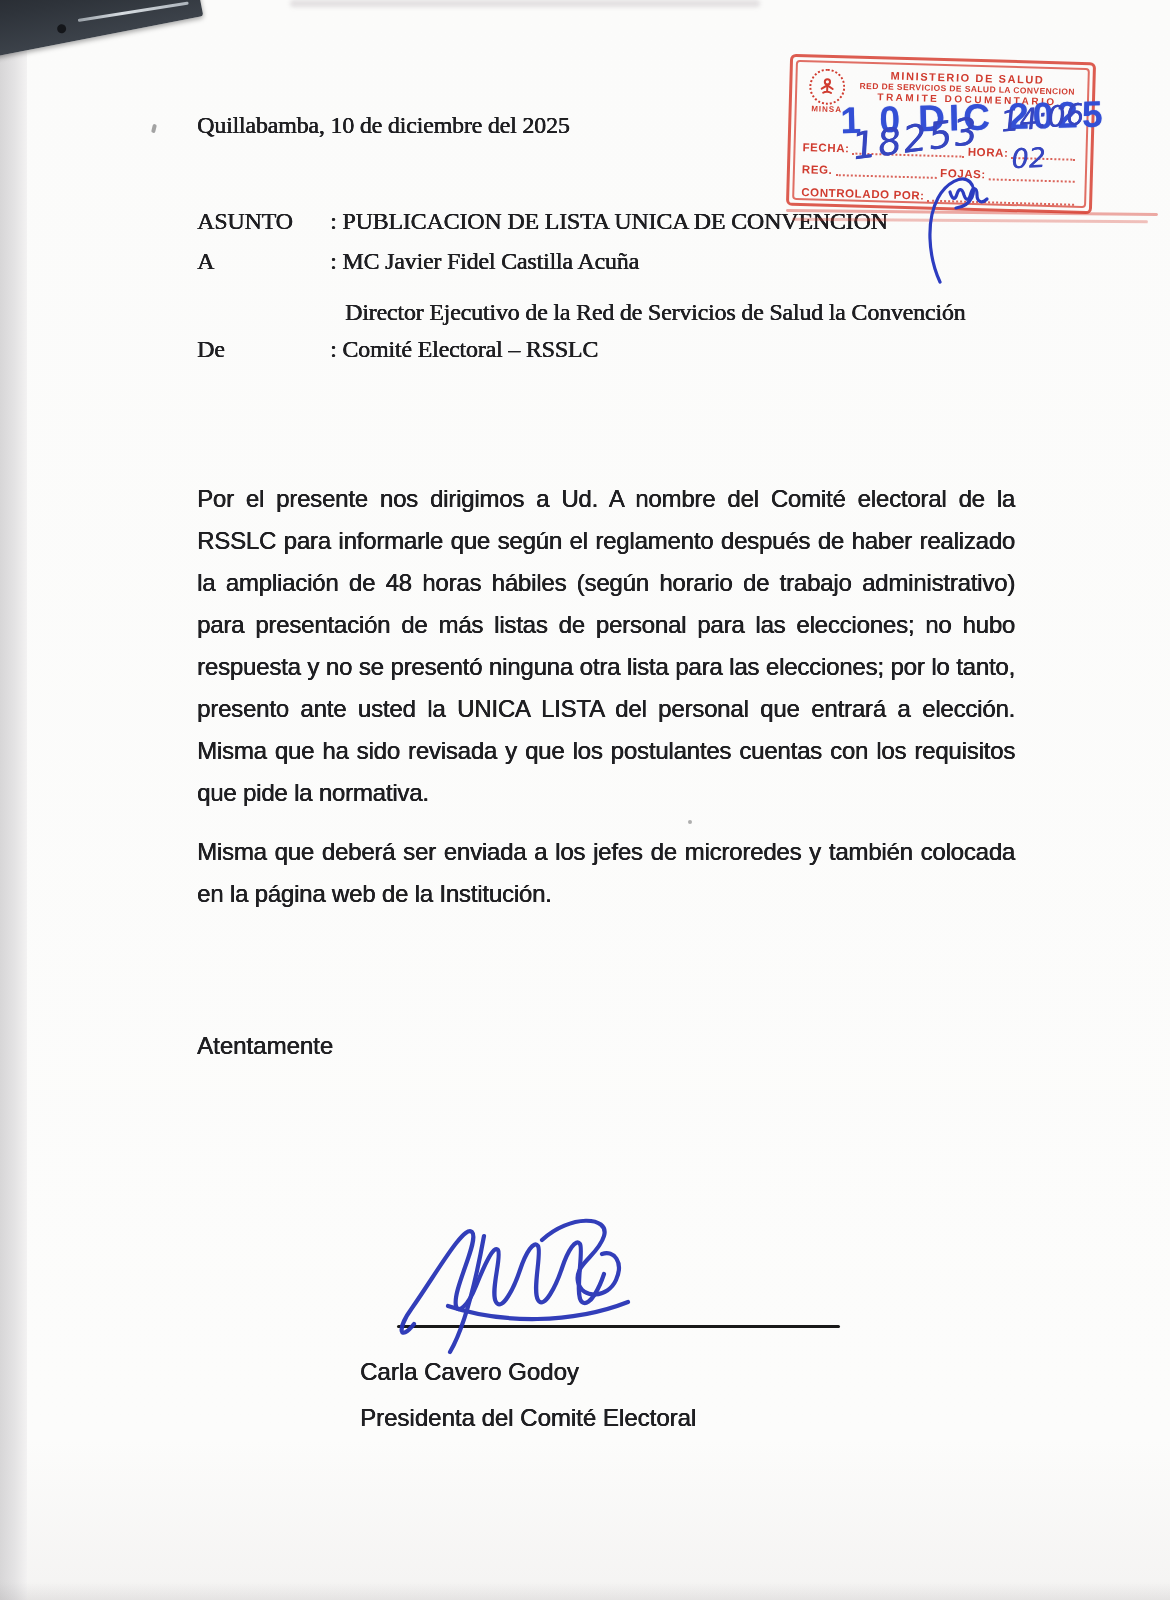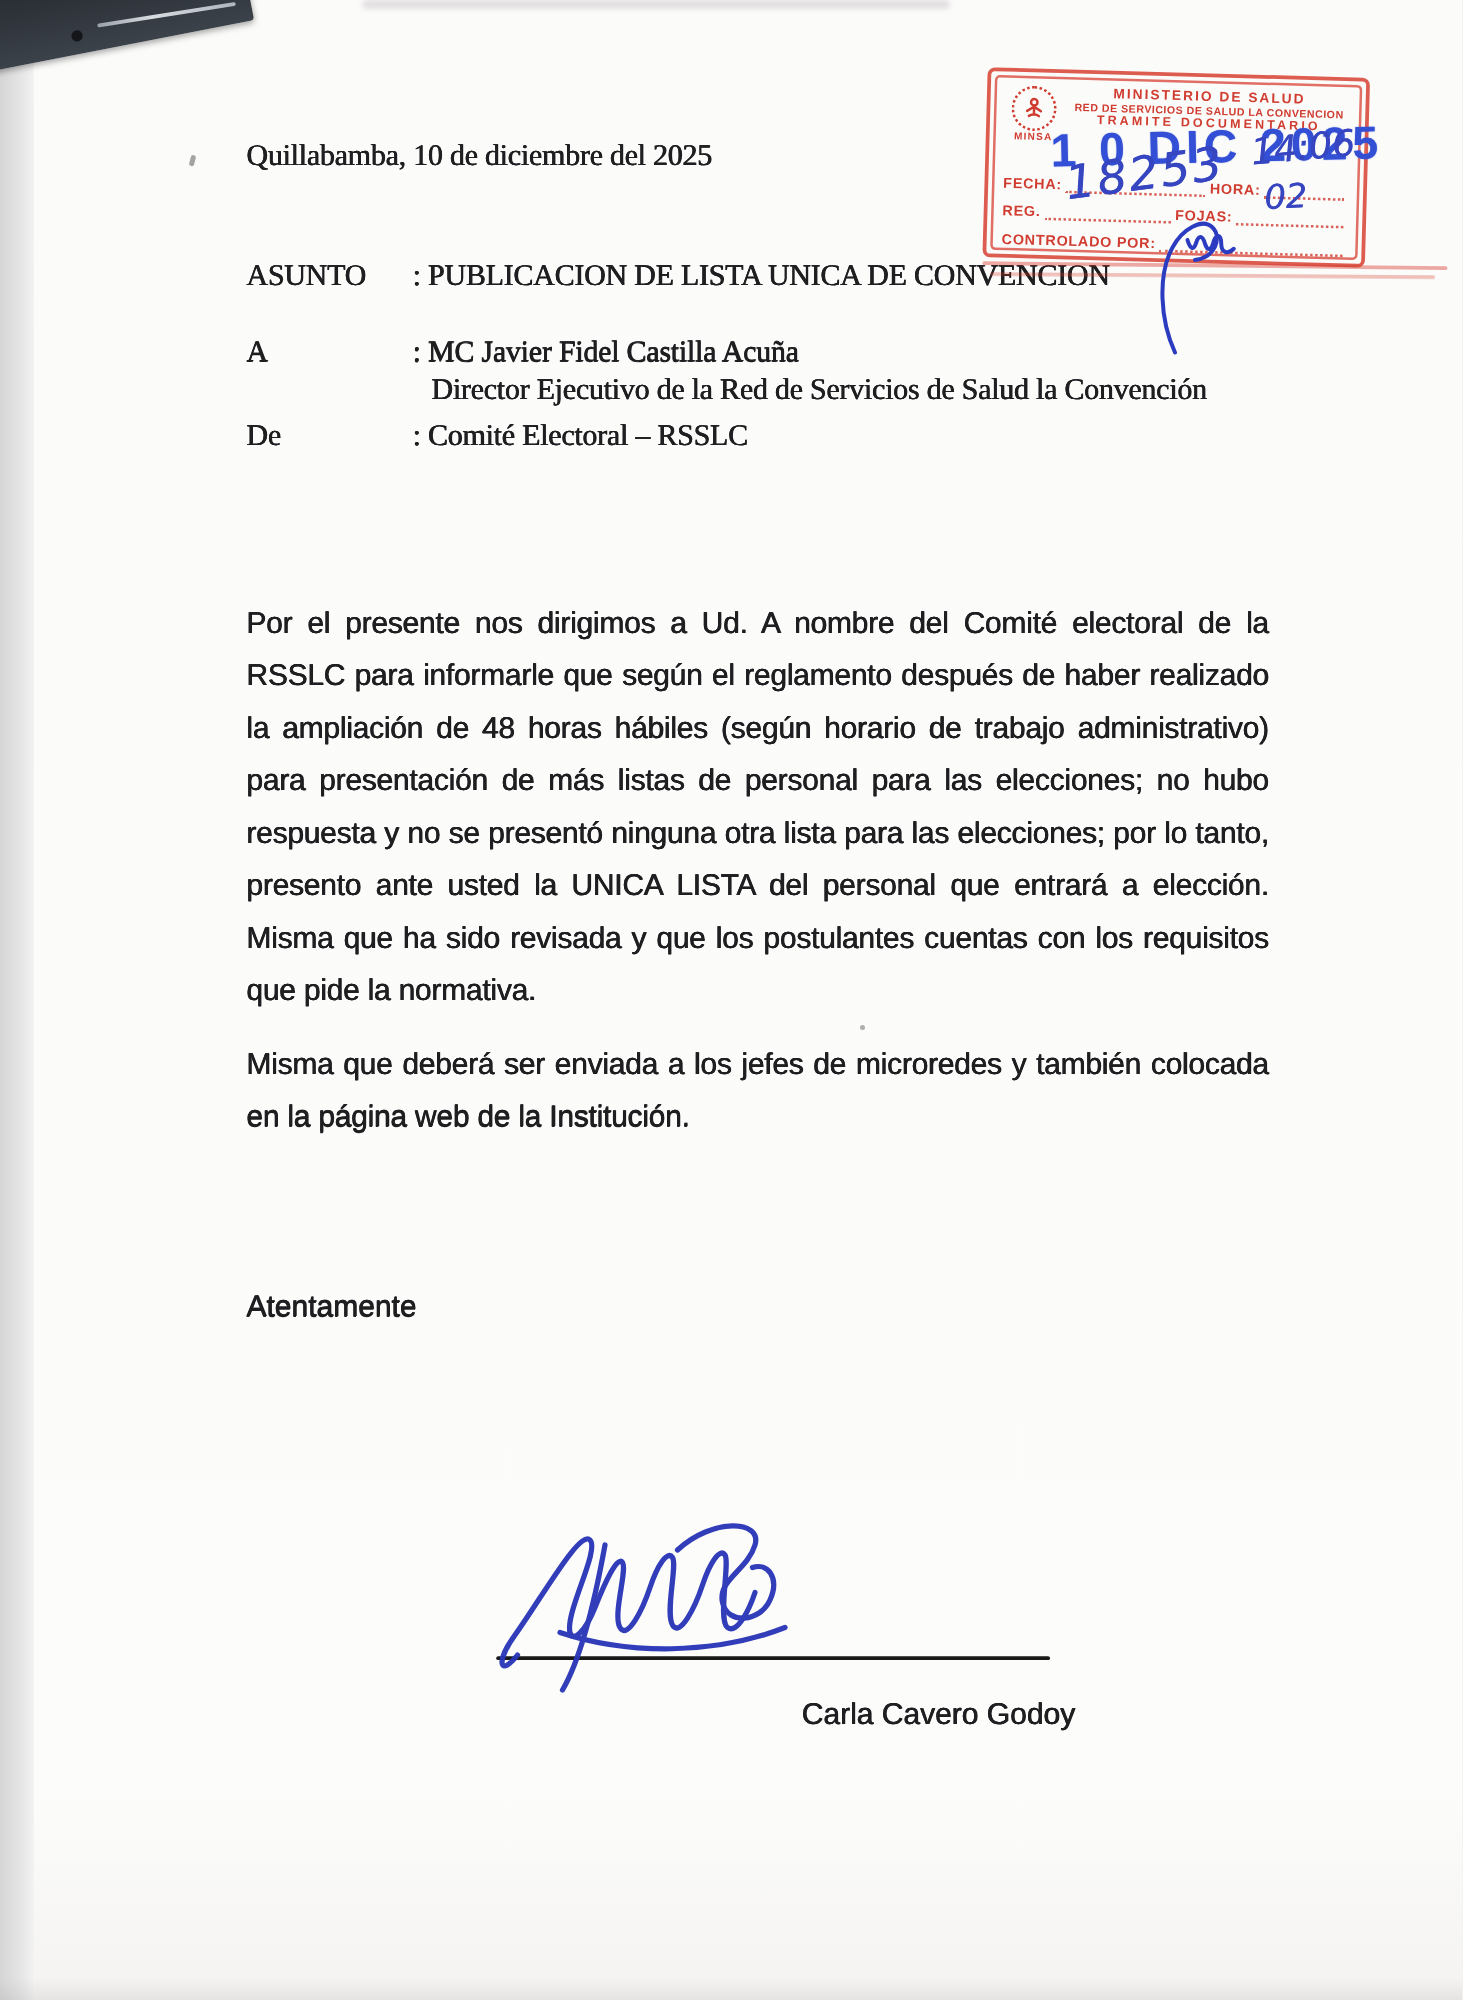--- a/index.html
+++ b/index.html
@@ -53,21 +53,21 @@
     font-size:24px;line-height:42px;letter-spacing:-.2px;
     text-shadow:.45px 0 currentColor,0 .3px currentColor;
   }
   .paragraphs p{margin:0 0 17px;text-align:justify;}
   .closing{position:absolute;left:197px;top:1032px;font-size:24px;
     text-shadow:.55px 0 currentColor,0 .35px currentColor;}
 
   
   .sig-line{position:absolute;left:397px;top:1325px;width:443px;height:3px;background:#191919;border-radius:2px;}
   .signature-svg{position:absolute;left:392px;top:1206px;width:290px;height:152px;}
-  .signer{position:absolute;left:360px;width:500px;text-align:right;font-size:24px;
+  .signer{position:absolute;left:360px;width:500px;text-align:left;font-size:24px;
     text-shadow:.5px 0 currentColor,0 .3px currentColor;}
   .signer-name{top:1358px;}
   .signer-title{top:1404px;}
 
   
   .stamp{
     position:absolute;left:788px;top:58px;width:306px;height:152px;
     transform:rotate(1.6deg);
     border:3.5px solid rgba(214,56,42,.85);border-radius:6px;
     box-sizing:border-box;opacity:.96;
@@ -131,21 +131,21 @@
   </div>
 
   <div class="speck1"></div>
   <div class="speck2"></div>
 
   <div class="txt" style="top:110px">Quillabamba, 10 de diciembre del 2025</div>
 
   <div class="txt" style="top:206px">
     <span class="label-col">ASUNTO</span><span>: PUBLICACION DE LISTA UNICA DE CONVENCION</span>
   </div>
-  <div class="txt" style="top:267px">
+  <div class="txt" style="top:246px">
     <span class="label-col">A</span><span>: MC Javier Fidel Castilla Acuña</span>
   </div>
   <div class="txt" style="left:345px;top:297px">Director Ejecutivo de la Red de Servicios de Salud la Convención</div>
   <div class="txt" style="top:334px">
     <span class="label-col">De</span><span>: Comité Electoral – RSSLC</span>
   </div>
 
   <div class="paragraphs">
     <p>Por el presente nos dirigimos a Ud. A nombre del Comité electoral de la RSSLC para informarle que según el reglamento después de haber realizado la ampliación de 48 horas hábiles (según horario de trabajo administrativo) para presentación de más listas de personal para las elecciones; no hubo respuesta y no se presentó ninguna otra lista para las elecciones; por lo tanto, presento ante usted la UNICA LISTA del personal que entrará a elección. Misma que ha sido revisada y que los postulantes cuentas con los requisitos que pide la normativa.</p>
     <p>Misma que deberá ser enviada a los jefes de microredes y también colocada en la página web de la Institución.</p>
@@ -156,20 +156,21 @@
   <div class="sig-line"></div>
   <svg class="signature-svg" viewBox="0 0 290 152">
     <g fill="none" stroke="#2834b6" stroke-width="4.2" stroke-linecap="round" stroke-linejoin="round" opacity="0.95">
       <path d="M22 118 C8 136 4 124 20 102 C44 68 72 18 80 26 C88 34 60 84 64 100 C66 108 76 100 84 80 C92 60 102 38 106 44 C110 50 98 86 104 96 C110 106 122 82 128 64 C134 46 142 34 146 40 C150 46 140 84 146 94 C152 104 164 80 170 62 C176 44 184 32 188 38 C192 44 182 90 190 96 C198 102 208 80 212 68"></path>
       <path d="M150 34 C178 8 218 10 212 30 C206 50 182 58 186 76 C190 94 216 92 224 74 C232 56 222 44 210 48"></path>
       <path d="M56 100 C110 118 180 118 236 96"></path>
       <path d="M92 30 C84 74 72 122 58 146"></path>
     </g>
   </svg>
   <div class="signer signer-name">Carla Cavero Godoy</div>
+  <div class="signer signer-title">Presidenta del Comité Electoral</div>
 
   <div class="stamp">
     <div class="stamp-inner">
       <div class="stamp-head">
         <div class="stamp-logo-wrap">
           <div class="stamp-logo">
             <svg width="22" height="22" viewBox="0 0 22 22">
               <g fill="none" stroke="#cf3528" stroke-width="2" stroke-linecap="round">
                 <circle cx="11" cy="6" r="2.6"></circle>
                 <path d="M11 9 L11 15 M5.5 13 L11 9.5 L16.5 13 M7 17 C9 15.5 13 15.5 15 17"></path>

